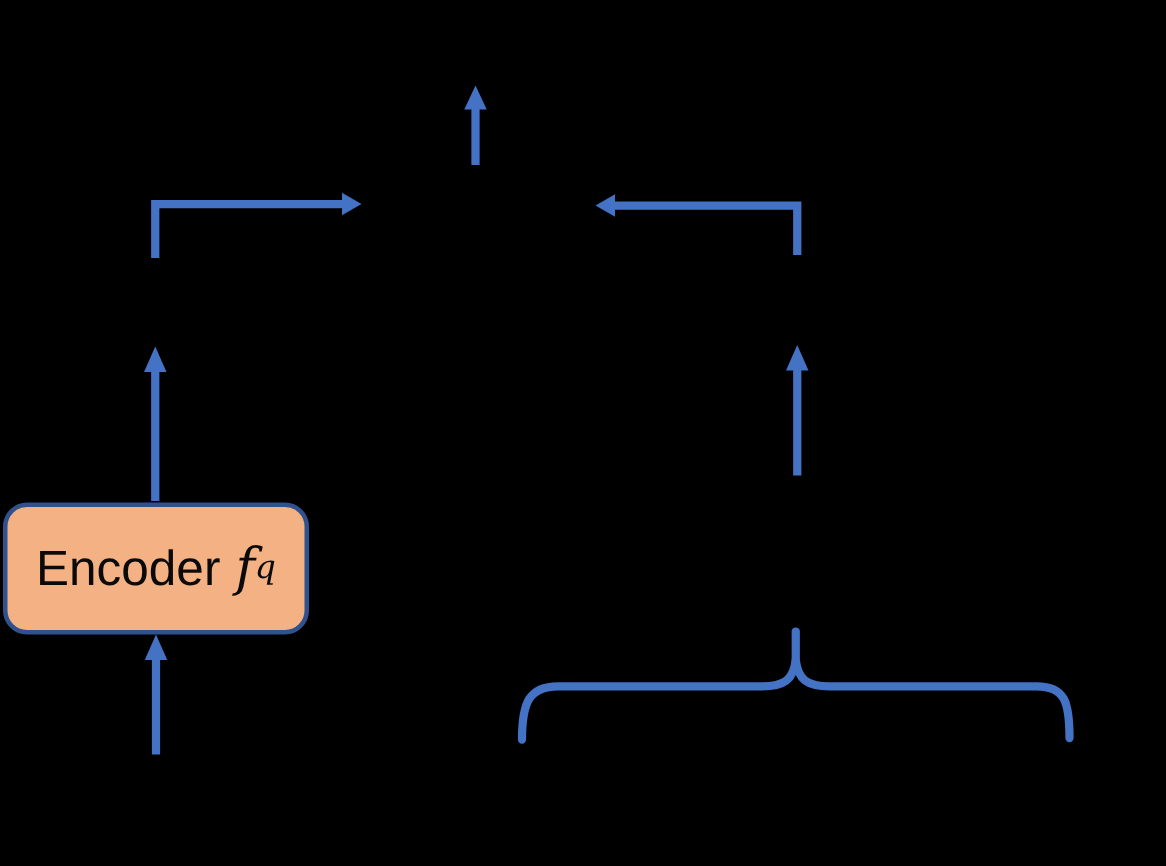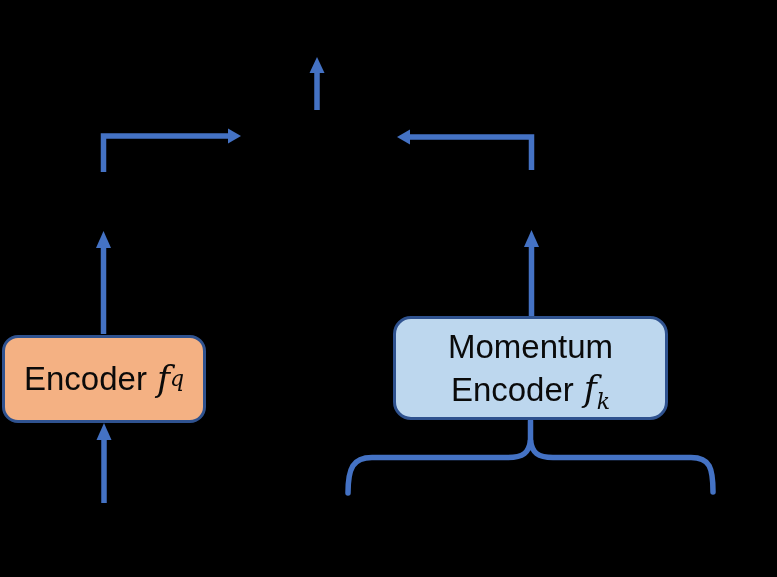--- a/index.html
+++ b/index.html
@@ -127,20 +127,14 @@
                              C 710 457.5, 713 468, 713 492"></path>
     </g>
   </svg>
 
   <div class="enc-box query-box">
     <span>Encoder</span>
       <span class="fsym">f</span>
       <sub>q</sub>
   </div>
 
-  <div class="enc-box momentum-box">
-    <span class="mline">Momentum</span>
-    <span class="mline">
-      <span>Encoder</span><span class="fsym">f</span><sub>k</sub>
-    </span>
-  </div>
 
 </div>
 
 </body></html>

